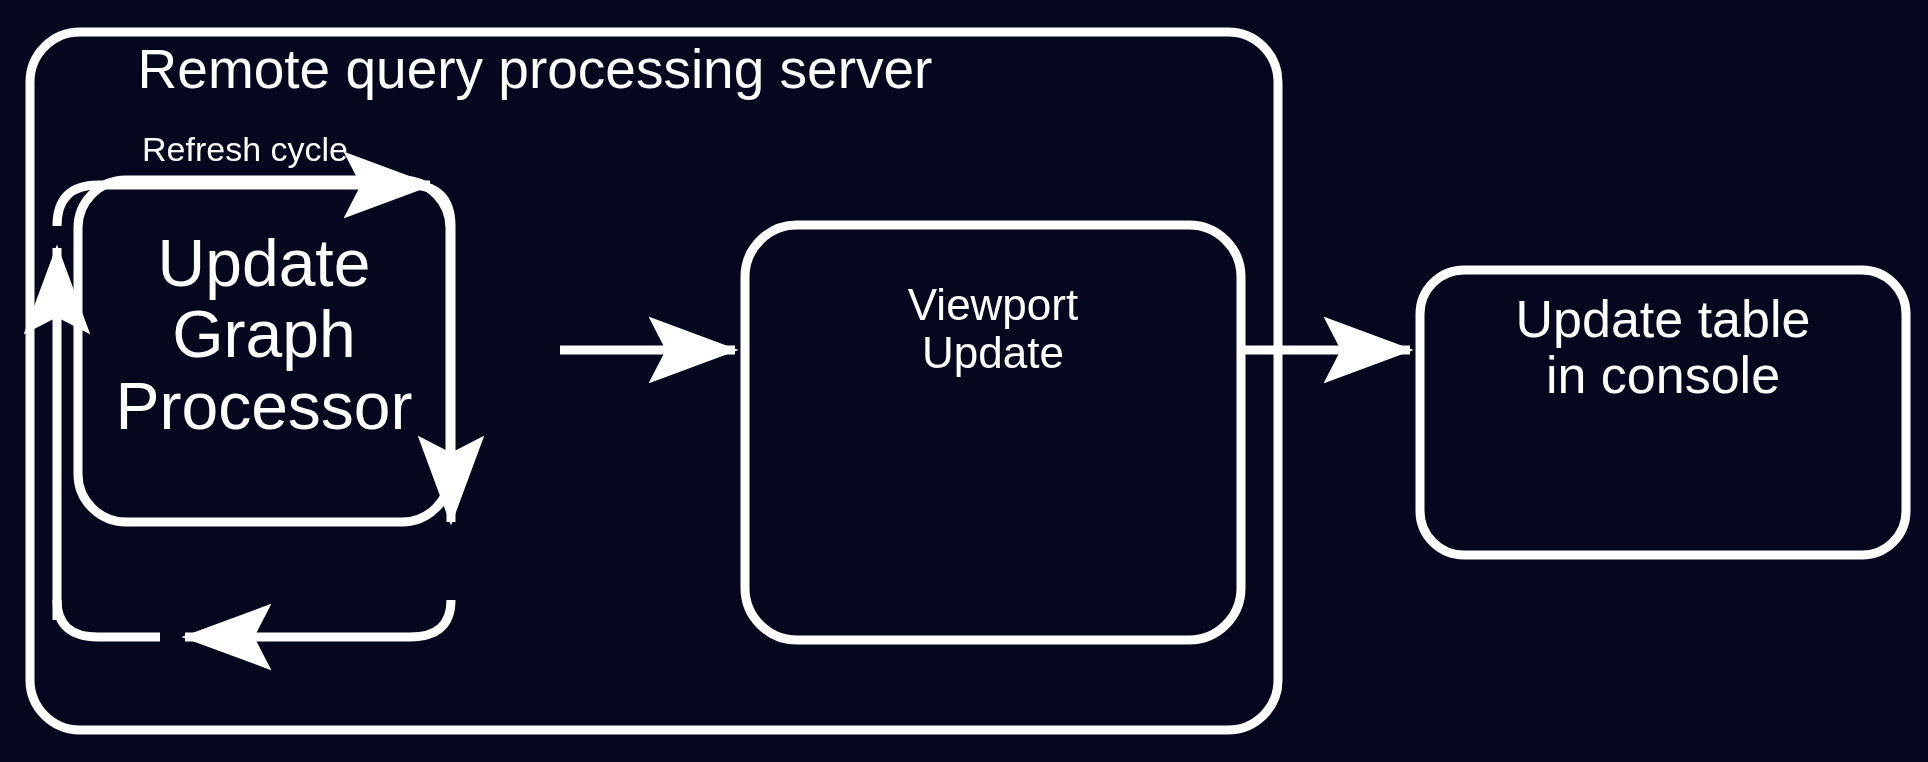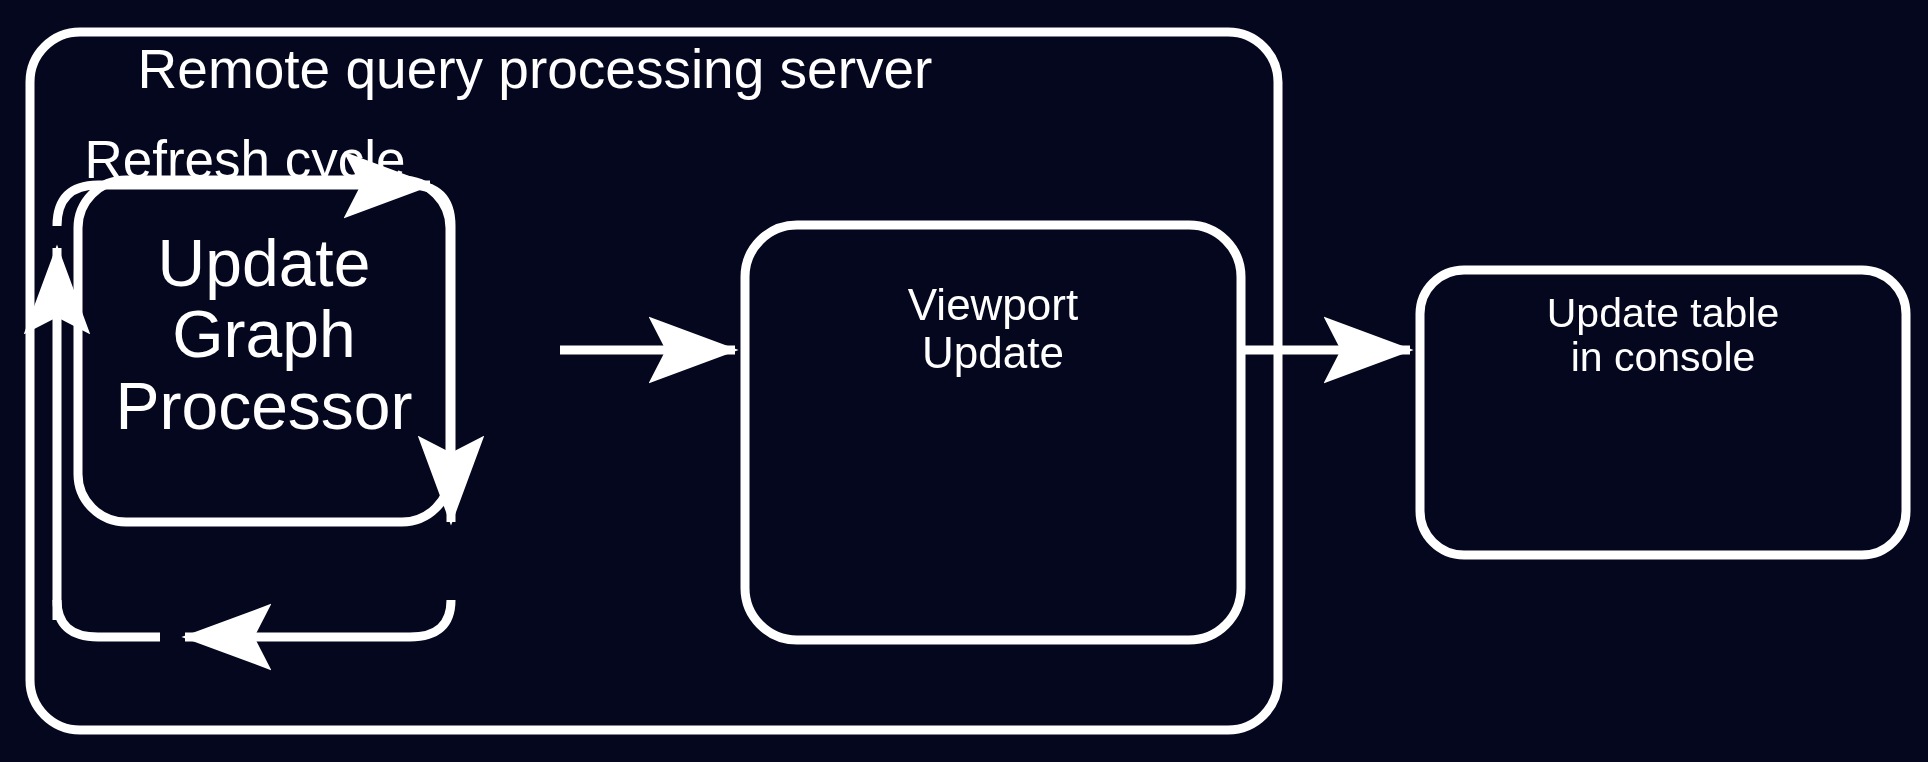--- a/index.html
+++ b/index.html
@@ -41,42 +41,42 @@
     left: 30px;
     top: 40px;
     width: 1010px;
     font-size: 55px;
     text-align: center;
   }
   #refresh-cycle-label {
     left: 60px;
     top: 131px;
     width: 370px;
-    font-size: 53px;
+    font-size: 34px;
     text-align: center;
   }
   #ugp-label {
     left: 78px;
     top: 228px;
     width: 372px;
     font-size: 66px;
     text-align: center;
   }
   #viewport-label {
     left: 745px;
     top: 281px;
     width: 496px;
     font-size: 44px;
     text-align: center;
   }
   #console-label {
     left: 1420px;
     top: 291px;
     width: 486px;
-    font-size: 41px;
+    font-size: 52px;
     text-align: center;
   }
 </style>
 </head>
 <body>
 
 <div id="stage">
 
   <svg id="diagram-svg" viewBox="0 0 1928 762" xmlns="http://www.w3.org/2000/svg">
     <defs>

